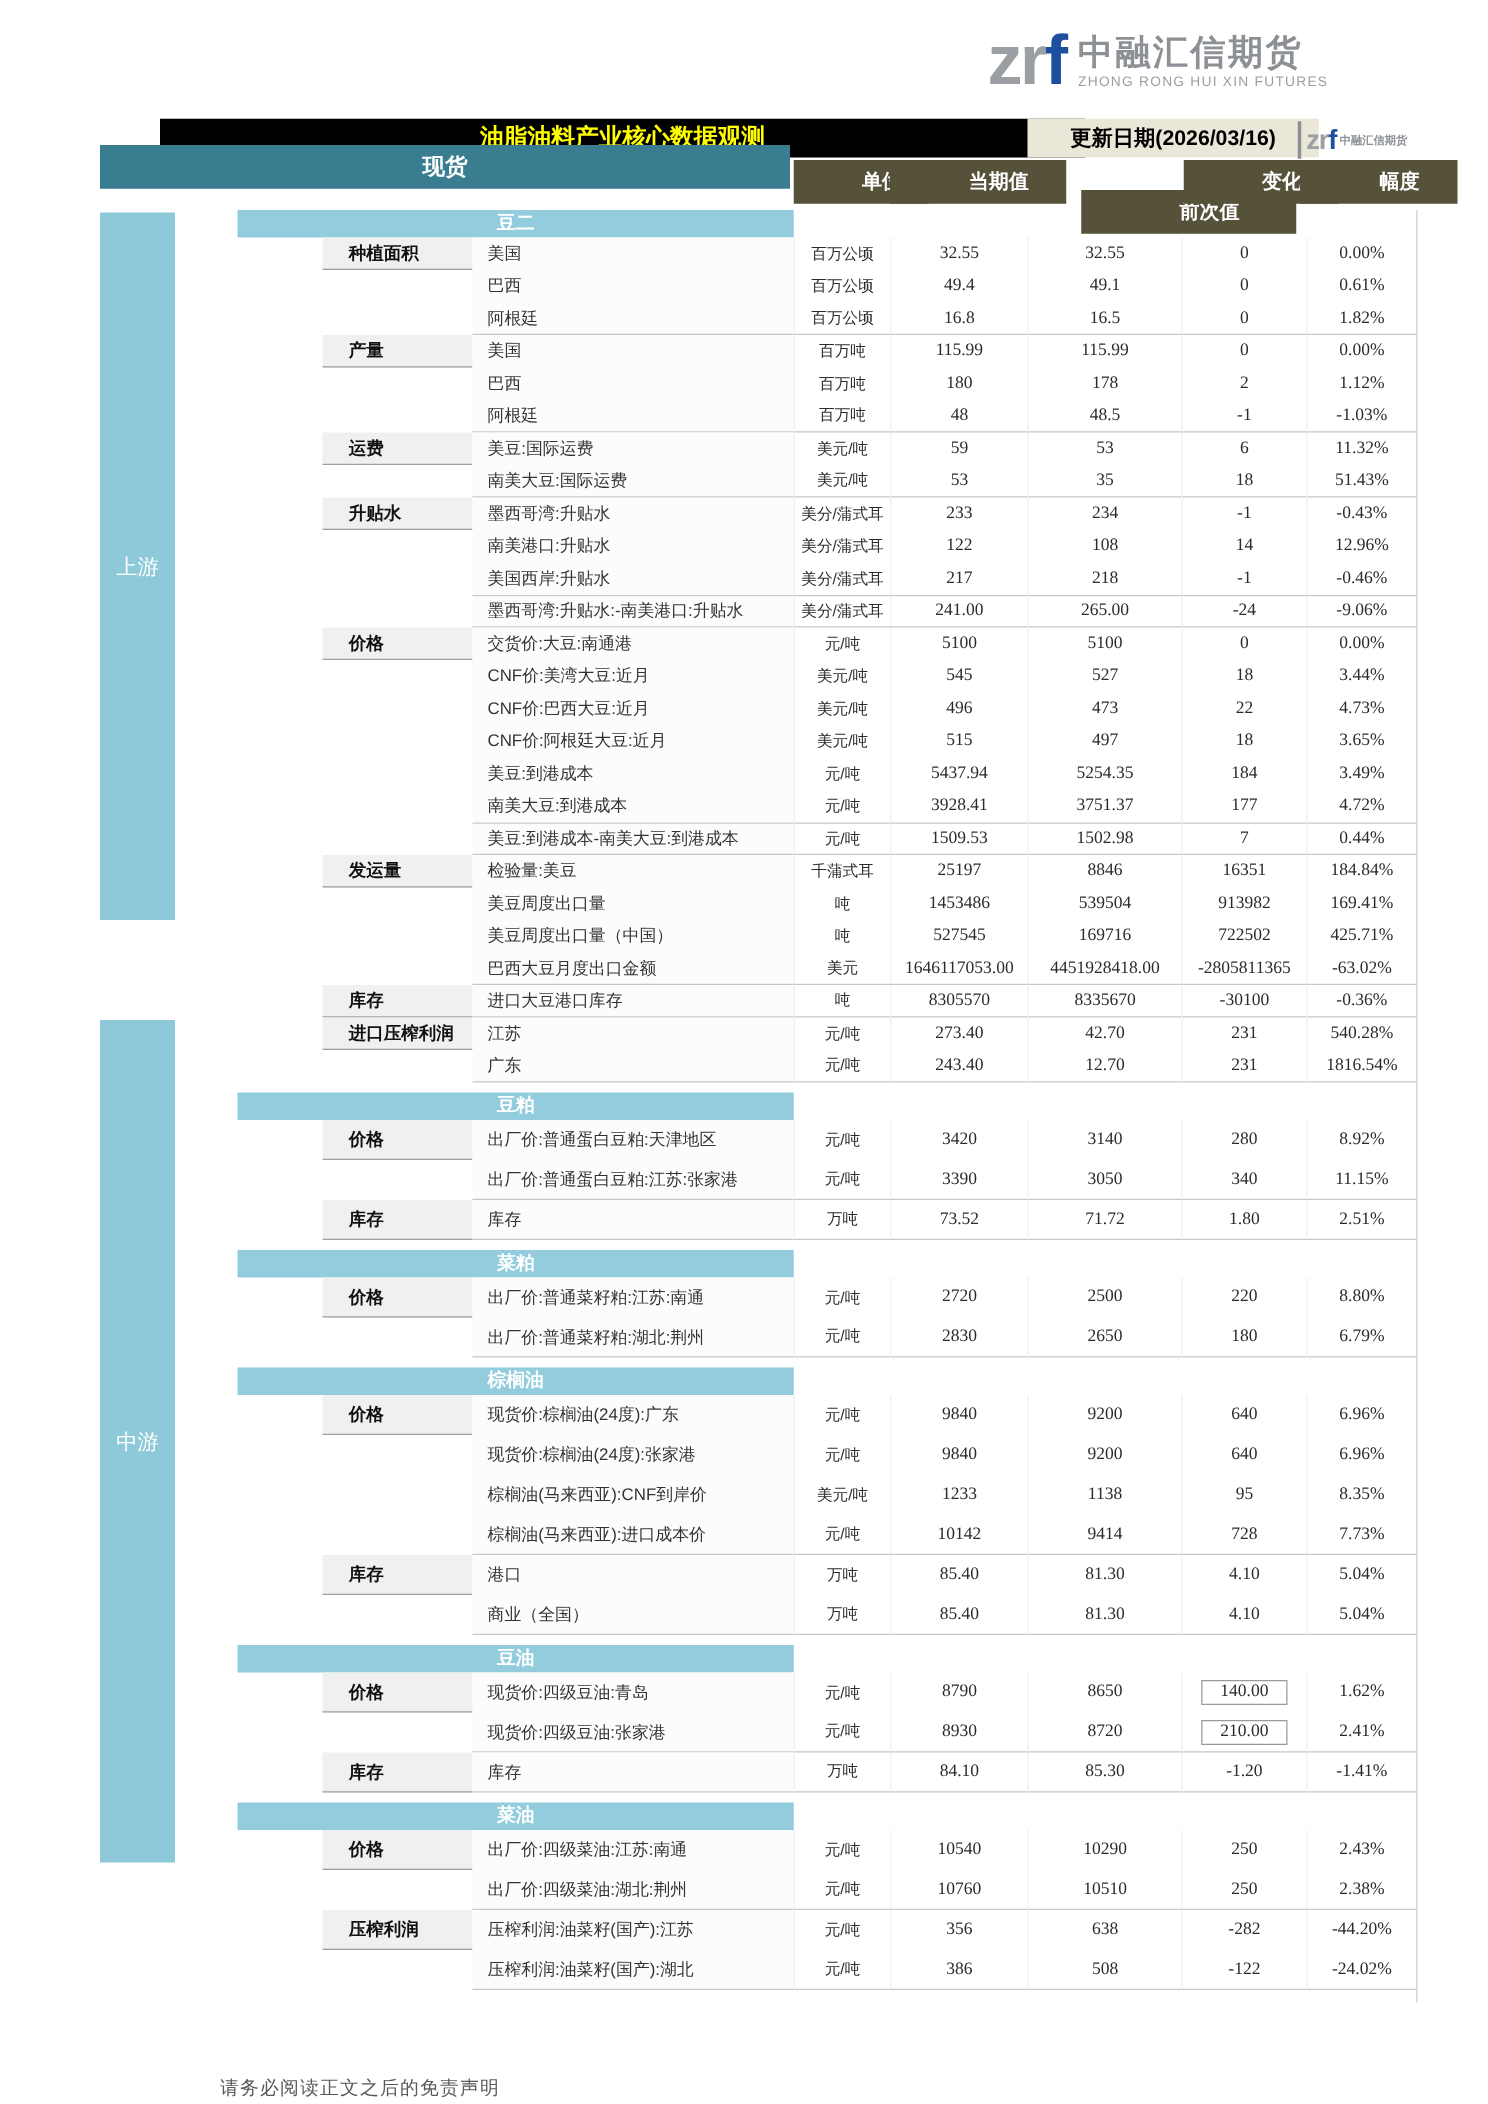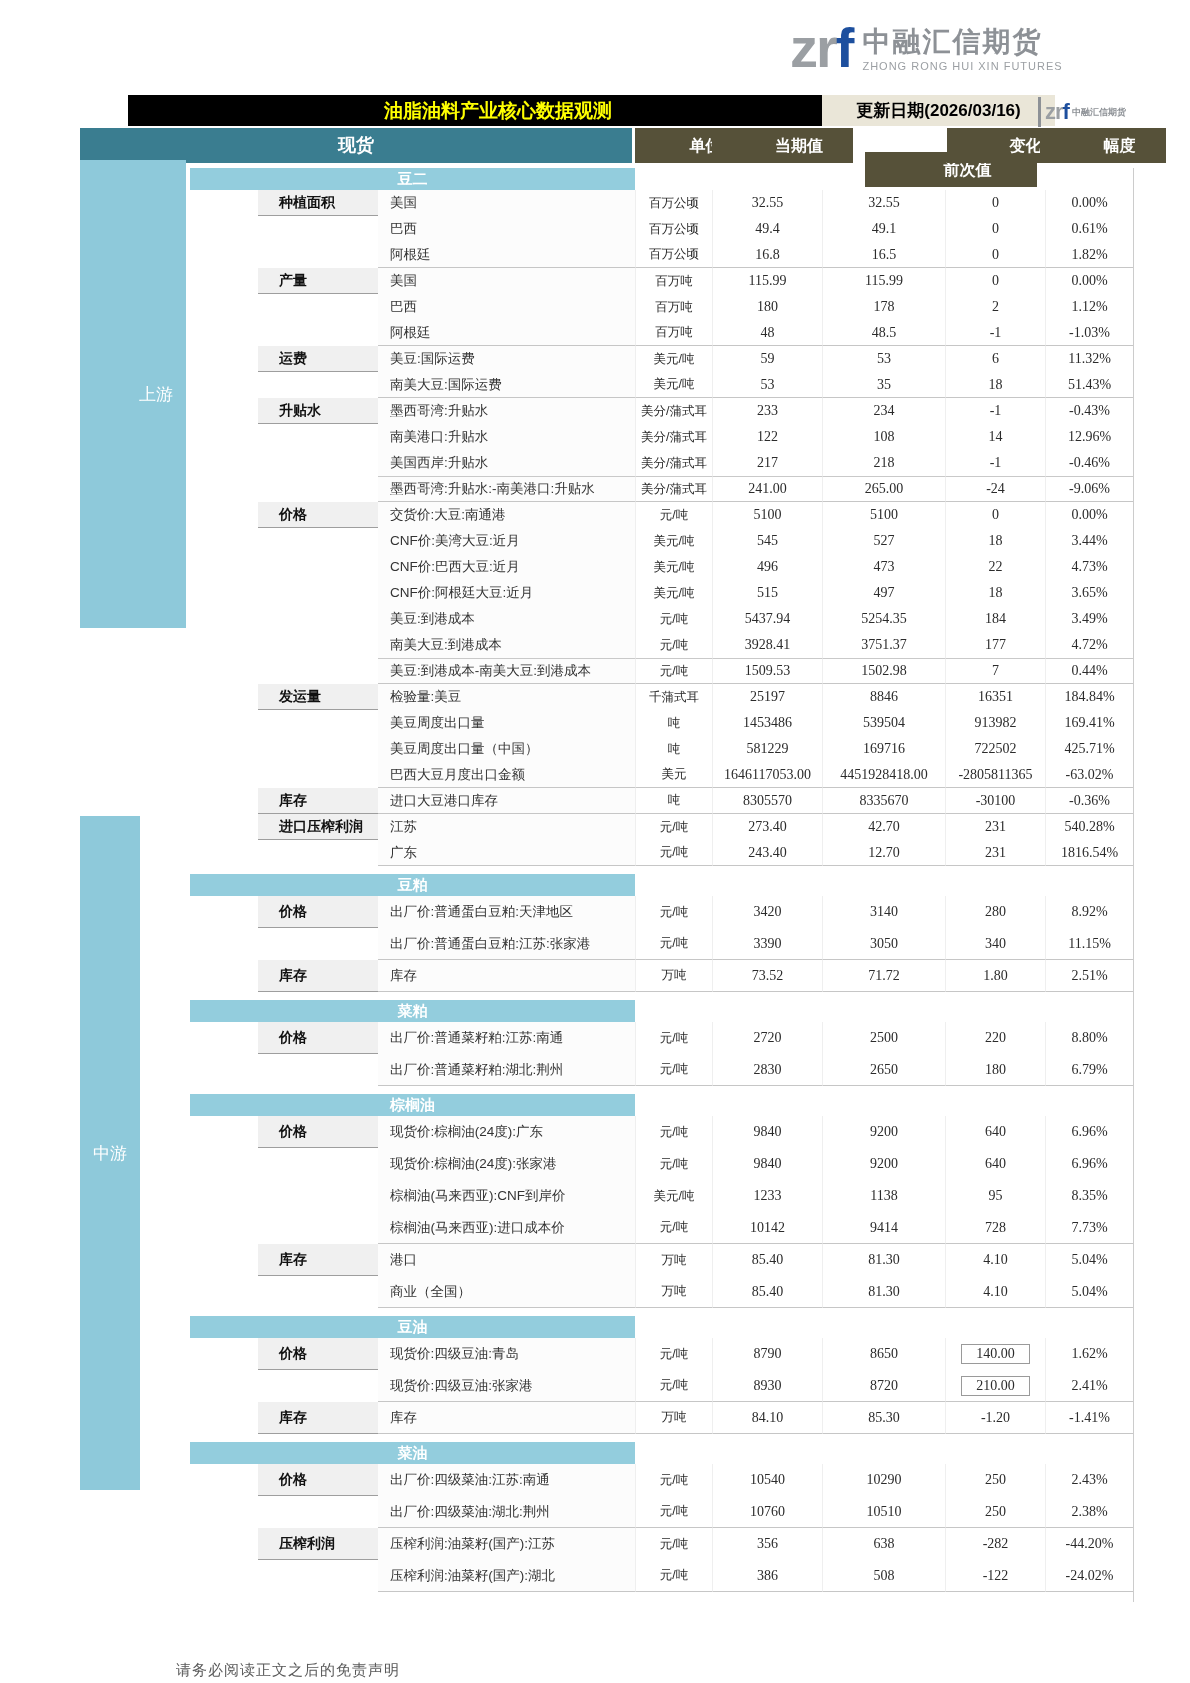--- a/index.html
+++ b/index.html
@@ -21,34 +21,34 @@
   .date-box{position:absolute;left:822px;top:95px;width:233px;height:31px;background:#eae6d8;
             color:#000;font-weight:bold;font-size:17px;text-align:center;line-height:31px;}
   .mini-logo{position:absolute;left:1038px;top:95px;width:96px;height:34px;display:flex;align-items:center;overflow:hidden;}
   .mini-logo .bar{width:3px;height:30px;background:#8d9196;margin-right:4px;}
   .mini-logo .mark{font-size:22px;font-weight:bold;letter-spacing:-1px;line-height:30px;}
   .mini-logo .zr{color:#9b9fa3;}
   .mini-logo .f{color:#1d4f9e;}
   .mini-logo .cn{font-size:9px;font-weight:bold;color:#8d9196;margin-left:3px;line-height:10px;}
 
   
-  .spot{position:absolute;left:80px;top:128px;width:552px;height:35px;background:#3a7d90;
+  .spot{position:absolute;left:80px;top:116px;width:552px;height:35px;background:#3a7d90;
         color:#fff;font-weight:bold;font-size:18px;text-align:center;line-height:35px;}
   .hcell{position:absolute;top:128px;height:35px;background:#565139;color:#fff;font-weight:bold;
          font-size:16px;text-align:center;line-height:35px;padding-left:33px;}
   .hc0{left:635px;width:75px;}
   .hc1{left:712px;width:108px;}
   .hc2{left:865px;width:139px;margin-top:24px;}
   .hc3{left:947px;width:91px;}
   .hc4{left:1040px;width:93px;}
 
   
   .strip{position:absolute;left:80px;width:60px;background:#8ec9da;color:#fff;
          display:flex;align-items:center;justify-content:center;font-size:17px;}
-  .strip-up{top:160px;height:468px;padding-left:46px;}
+  .strip-up{top:170px;height:566px;}
   .strip-mid{top:816px;height:674px;}
 
   
   .body{position:absolute;left:190px;top:168px;width:943px;}
   .secbar{height:22px;width:445px;background:#93cddd;color:#fff;font-weight:bold;font-size:15px;
           text-align:center;line-height:22px;}
   .secbar.gap{margin-top:8px;}
   .row{display:grid;grid-template-columns:68px 120px 257px 77px 110px 123px 100px 88px;align-items:stretch;}
   .s0 .row{height:26px;}
   .sn .row{height:32px;}
@@ -309,21 +309,21 @@
           <div class="cell val gb">1453486</div>
           <div class="cell val gb">539504</div>
           <div class="cell val gb">913982</div>
           <div class="cell val gb">169.41%</div>
         </div>
         <div class="row">
           <div class="cell pad"></div>
           <div class="cell cat"></div>
           <div class="cell item gb">美豆周度出口量（中国）</div>
           <div class="cell val unit gb">吨</div>
-          <div class="cell val gb">581229</div>
+          <div class="cell val gb">527545</div>
           <div class="cell val gb">169716</div>
           <div class="cell val gb">722502</div>
           <div class="cell val gb">425.71%</div>
         </div>
         <div class="row gend">
           <div class="cell pad"></div>
           <div class="cell cat"></div>
           <div class="cell item gb">巴西大豆月度出口金额</div>
           <div class="cell val unit gb">美元</div>
           <div class="cell val gb">1646117053.00</div>

